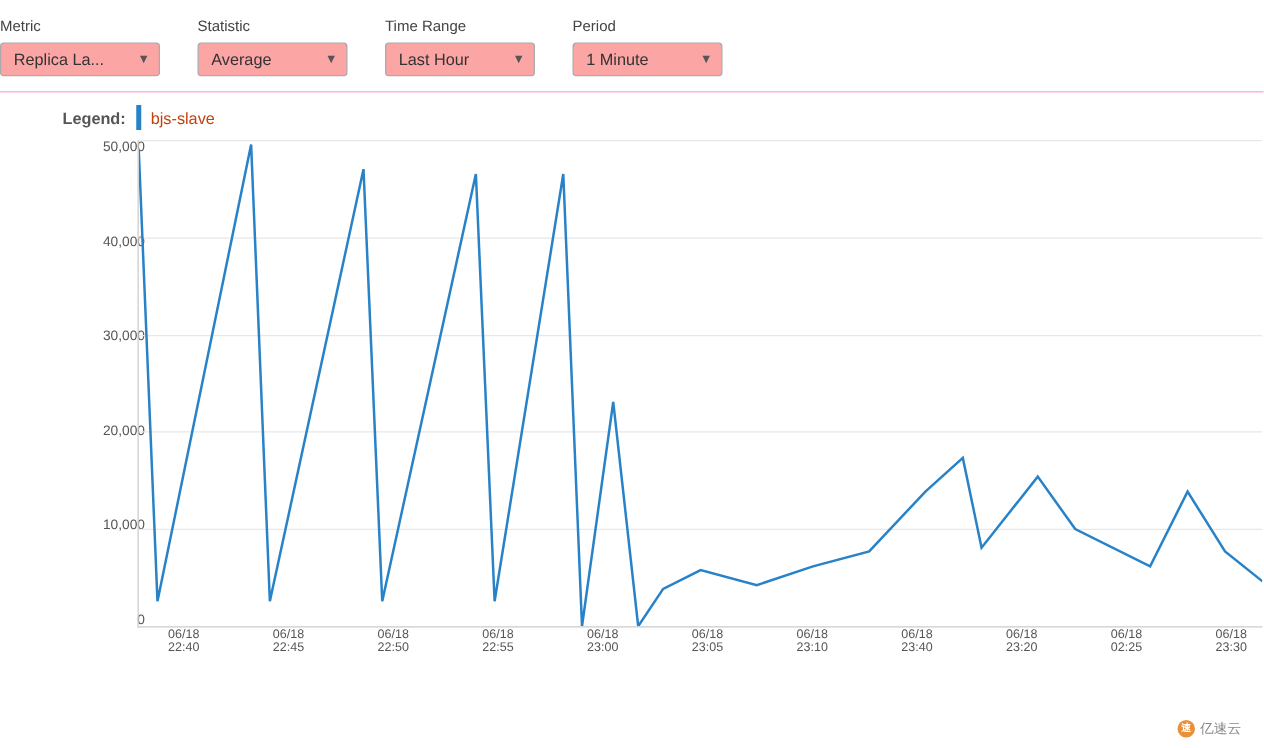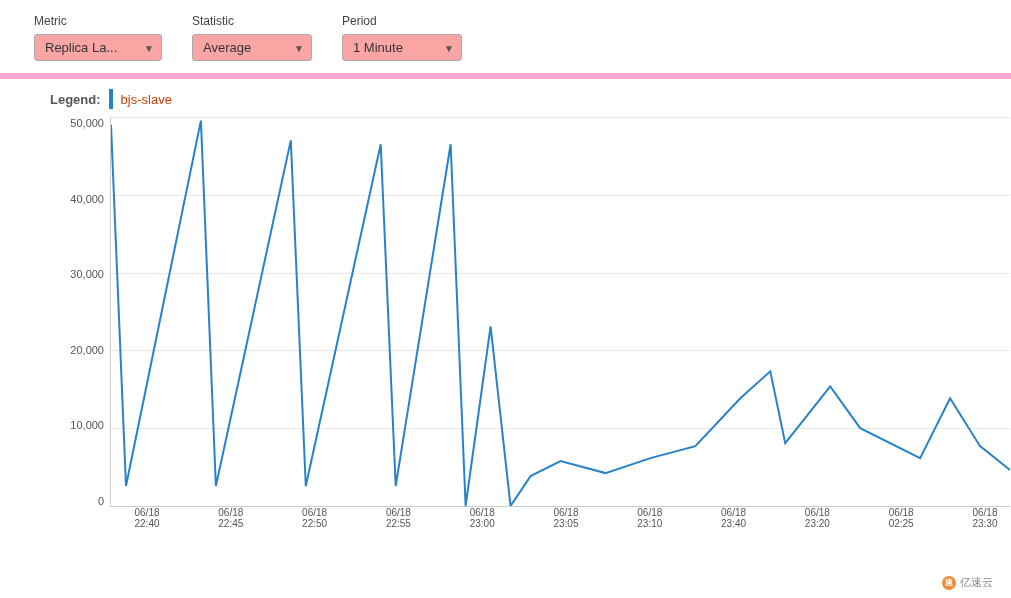--- a/index.html
+++ b/index.html
@@ -9,22 +9,22 @@
       color: #333;
       font-size: 13px;
       width: 1011px;
       height: 598px;
       overflow: hidden;
     }
     .top-bar {
       display: flex;
       align-items: flex-start;
       gap: 30px;
-      padding: 14px 18px 12px 34px;
-      border-bottom: 6px solid #f9a8d4;
+      padding: 14px 18px 12px 0;
+      border-bottom: 1px solid #f9a8d4;
     }
     .control-group {
       display: flex;
       flex-direction: column;
       gap: 6px;
     }
     .control-label {
       font-size: 12px;
       color: #444;
       font-weight: 500;
@@ -87,21 +87,21 @@
       color: #c2410c;
     }
 
     .chart-container {
       position: relative;
       width: 960px;
       height: 420px;
     }
     .y-axis {
       position: absolute;
-      left: 0;
+      left: 12px;
       top: 0;
       bottom: 30px;
       width: 60px;
       display: flex;
       flex-direction: column;
       justify-content: space-between;
       align-items: flex-end;
       padding-right: 6px;
     }
     .y-tick {
@@ -189,20 +189,31 @@
   </div>
   <div class="control-group">
     <span class="control-label">Statistic</span>
     <div class="select-wrapper">
       <select class="select-statistic">
         <option>Average</option>
         <option>Sum</option>
         <option>Minimum</option>
         <option>Maximum</option>
         <option>SampleCount</option>
+      </select>
+    </div>
+  </div>
+  <div class="control-group">
+    <span class="control-label">Time Range</span>
+    <div class="select-wrapper">
+      <select class="select-timerange">
+        <option>Last Hour</option>
+        <option>Last 3 Hours</option>
+        <option>Last Day</option>
+        <option>Last Week</option>
       </select>
     </div>
   </div>
   <div class="control-group">
     <span class="control-label">Period</span>
     <div class="select-wrapper">
       <select class="select-period">
         <option>1 Minute</option>
         <option>5 Minutes</option>
         <option>1 Hour</option>

